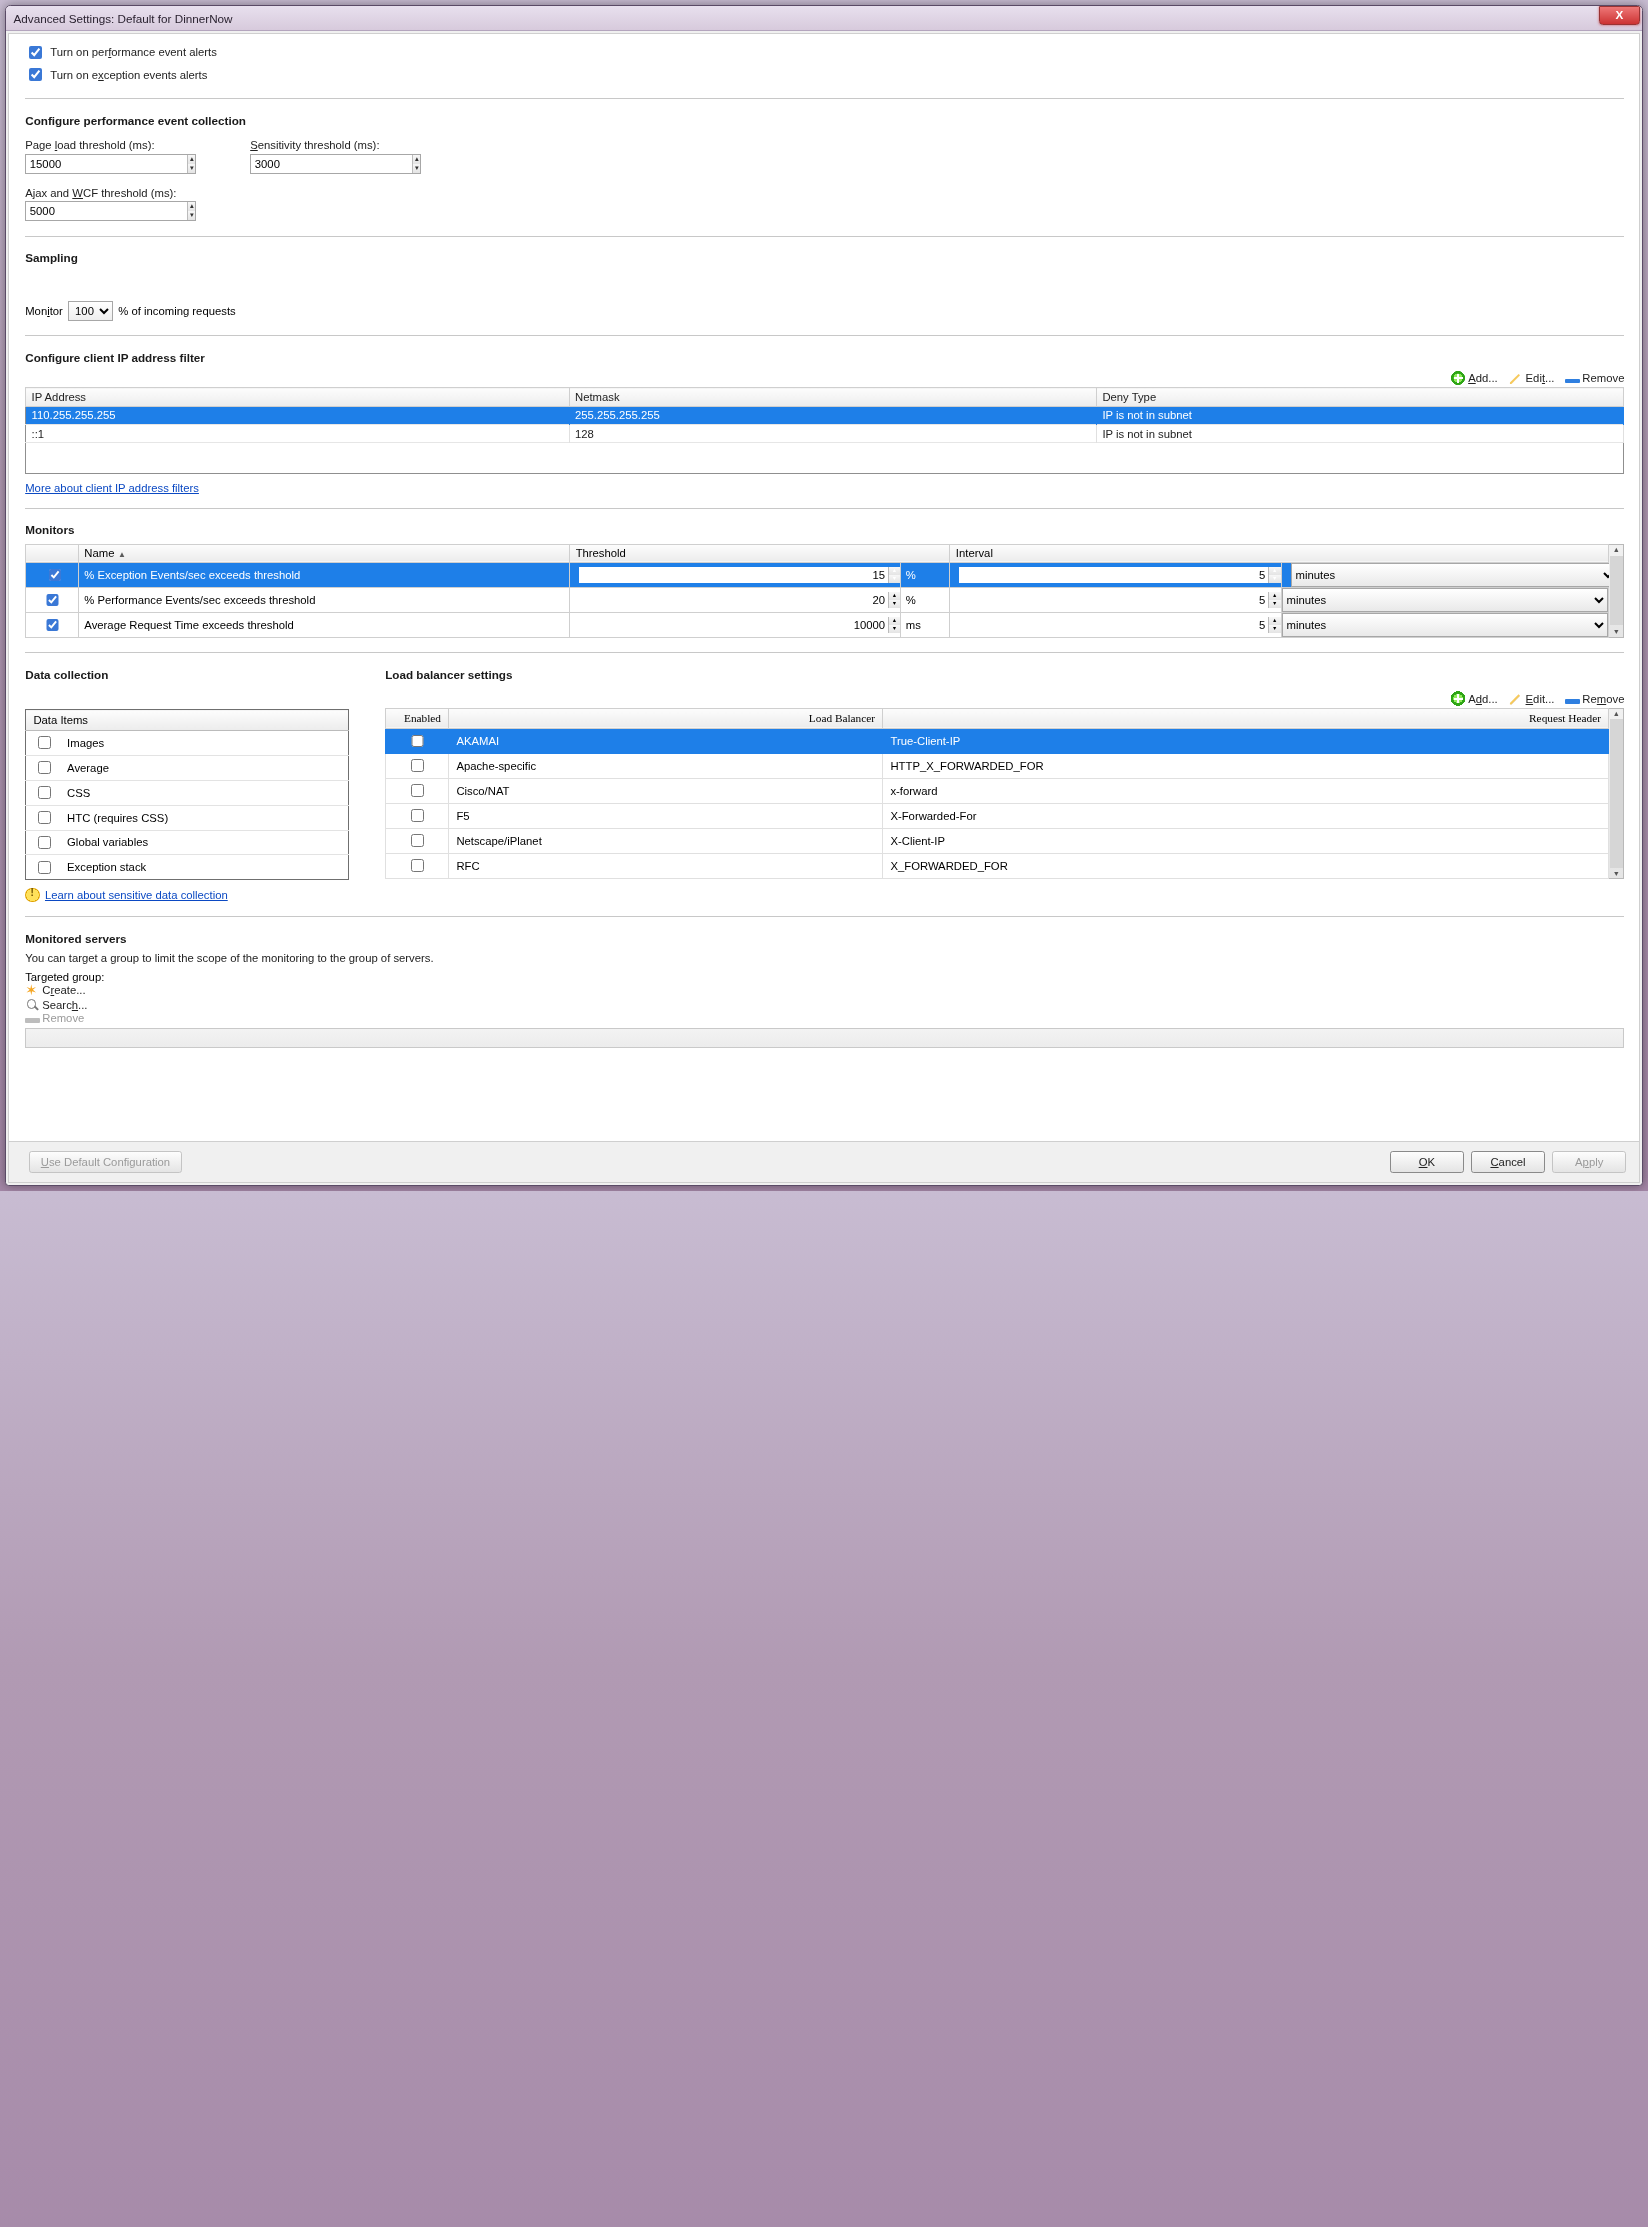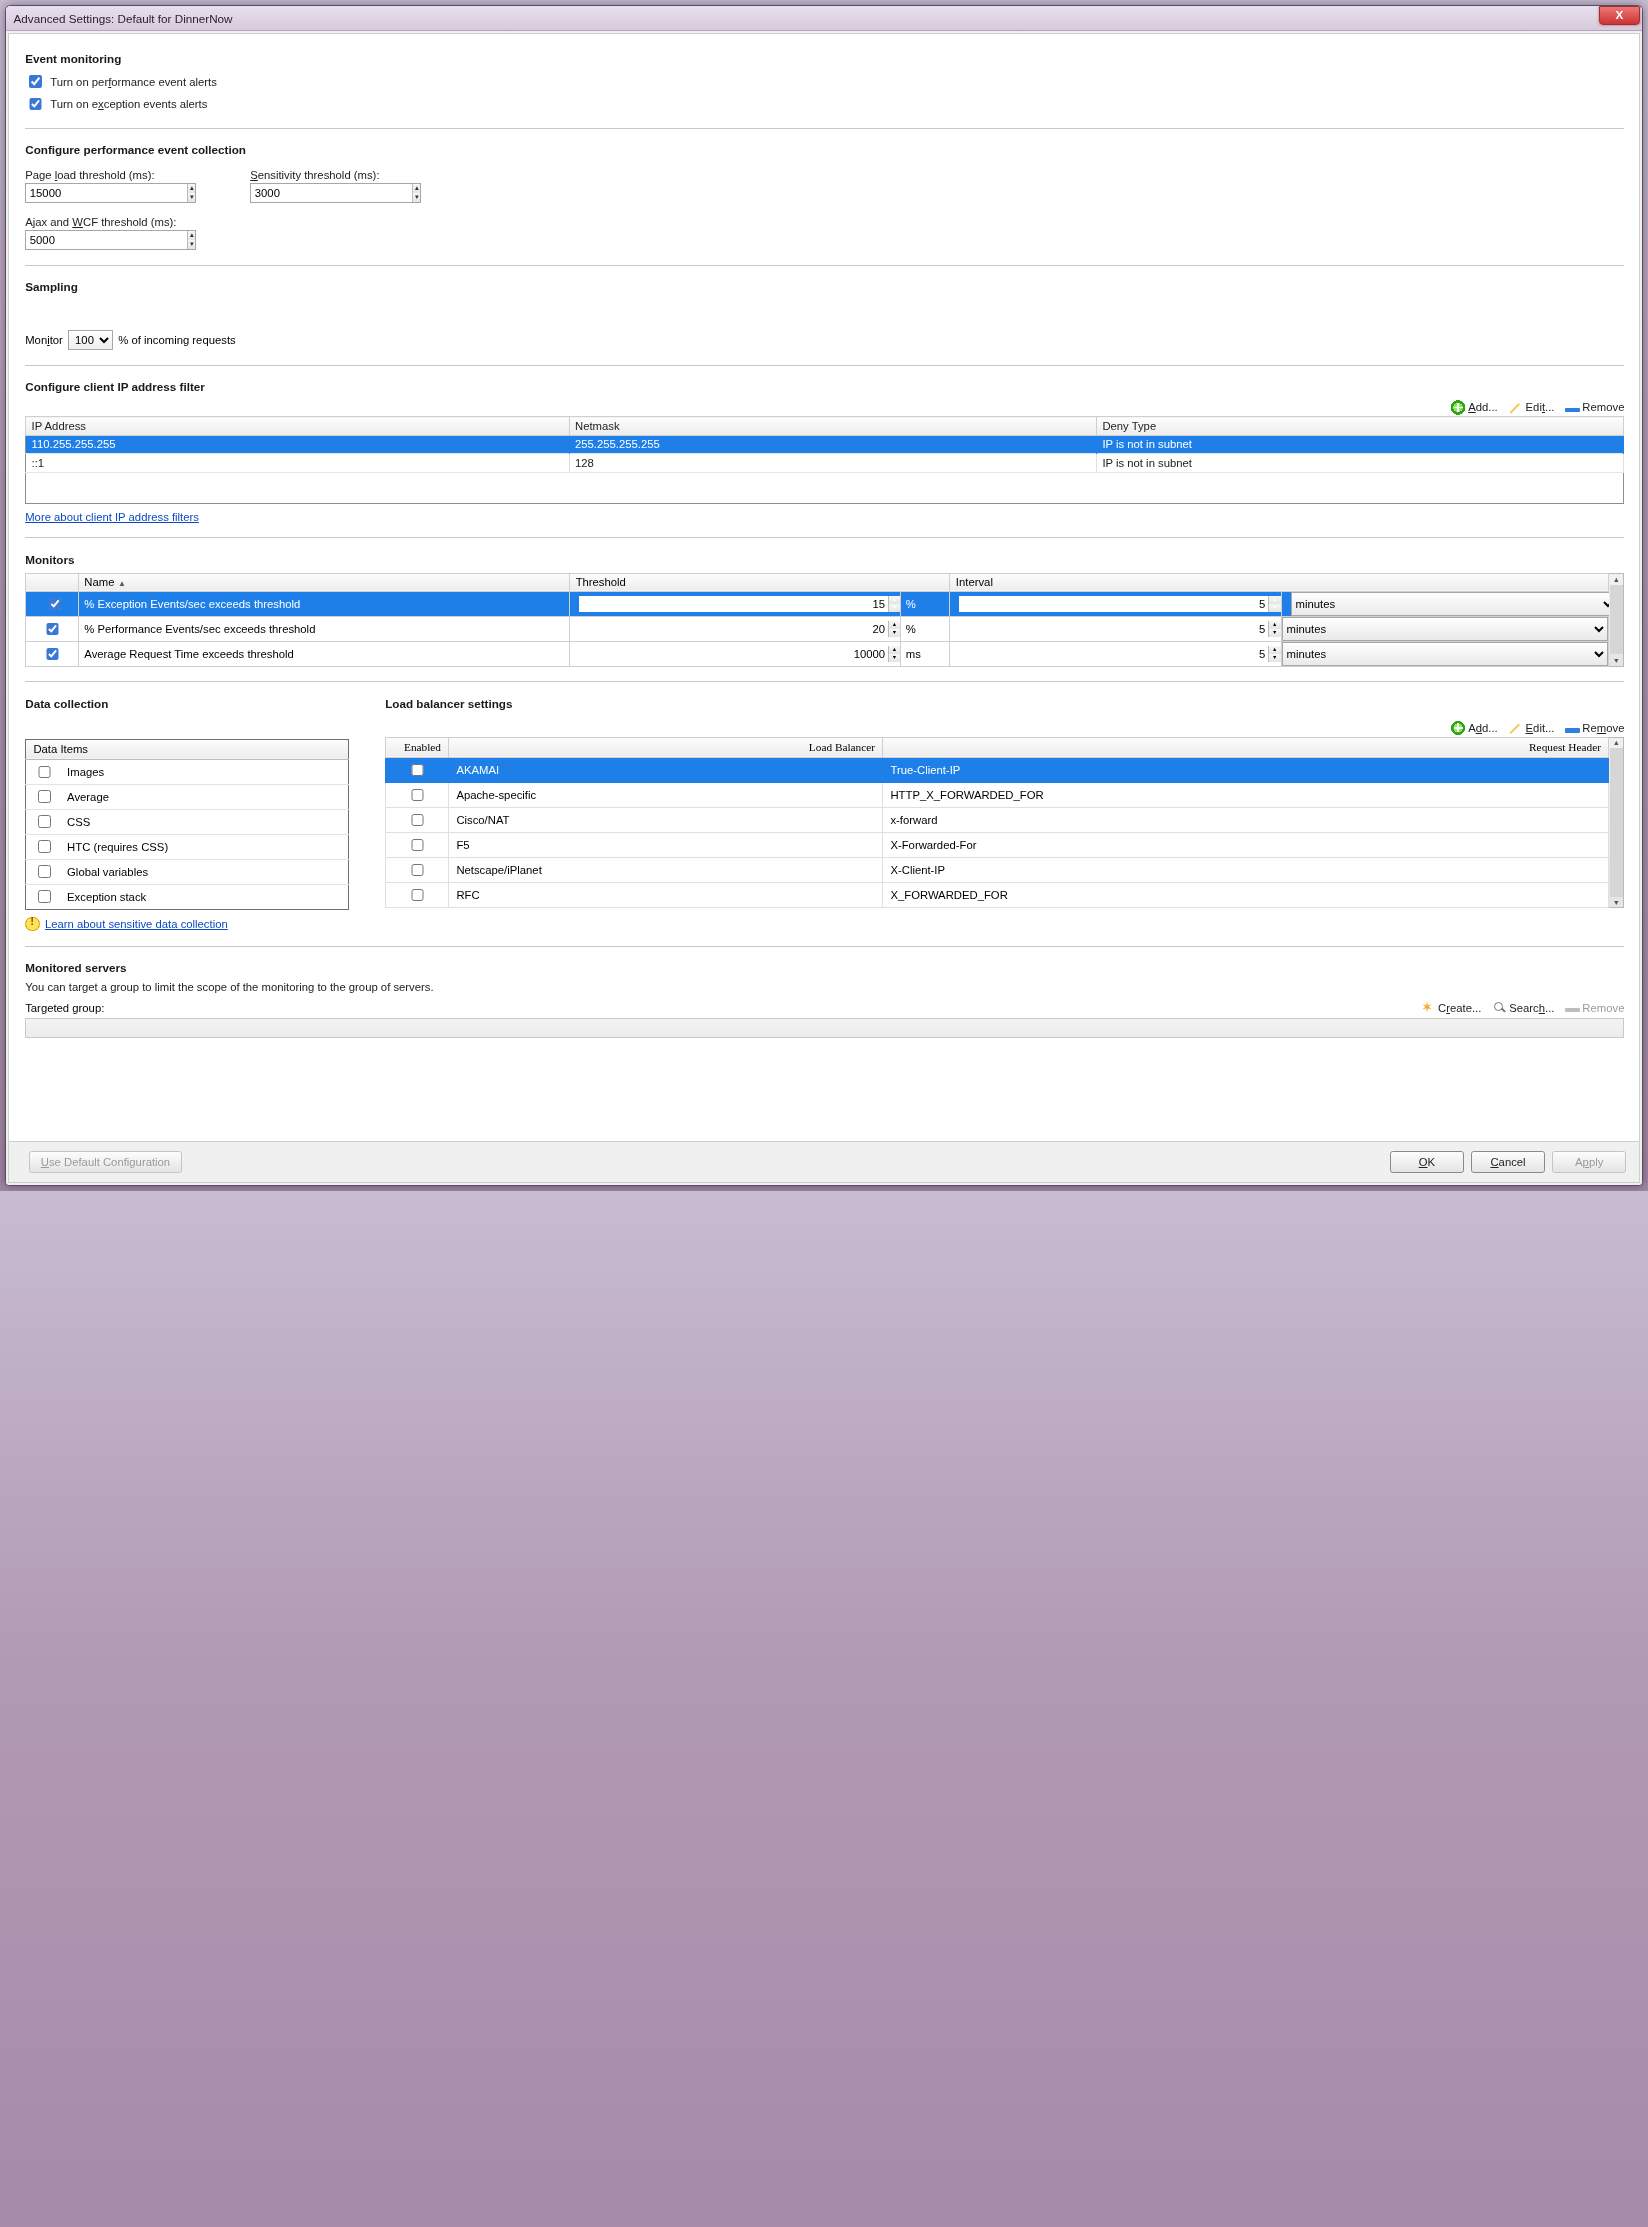--- a/index.html
+++ b/index.html
@@ -90,21 +90,20 @@
 <div class="window">
   <div class="titlebar">
     <span class="titlebar-text">Advanced Settings: Default for DinnerNow</span>
     <div class="close-btn">X</div>
   </div>
 
   <div class="client">
     <div class="scrollwrap">
 
       
-      <h3 class="section">Event monitoring</h3>
       <label class="chk">
         <input type="checkbox" checked="" style="">
         <span>Turn on per<u>f</u>ormance event alerts</span>
       </label>
       <label class="chk">
         <input type="checkbox" checked="" style="">
         <span>Turn on e<u>x</u>ception events alerts</span>
       </label>
 
       <hr class="sep">
@@ -405,21 +404,21 @@
               </div>
           </div>
         </div>
       </div>
 
       <hr class="sep">
 
       
       <h3 class="section">Monitored servers</h3>
       <div style="color:#222;margin:3.6px 0 7.2px 0;">You can target a group to limit the scope of the monitoring to the group of servers.</div>
-      <div style="display:flex;align-items:center;">
+      <div style="display:flex;flex-direction:column;">
         <span>Targeted group:</span>
         <div style="flex:1"></div>
         <span class="tb-btn">
             <span class="ico ico-star">✶</span>
             <span>C<u>r</u>eate...</span>
           </span>
         <span style="width:10.8px"></span>
         <span class="tb-btn">
             <span class="ico ico-search"></span>
             <span>Searc<u>h</u>...</span>

